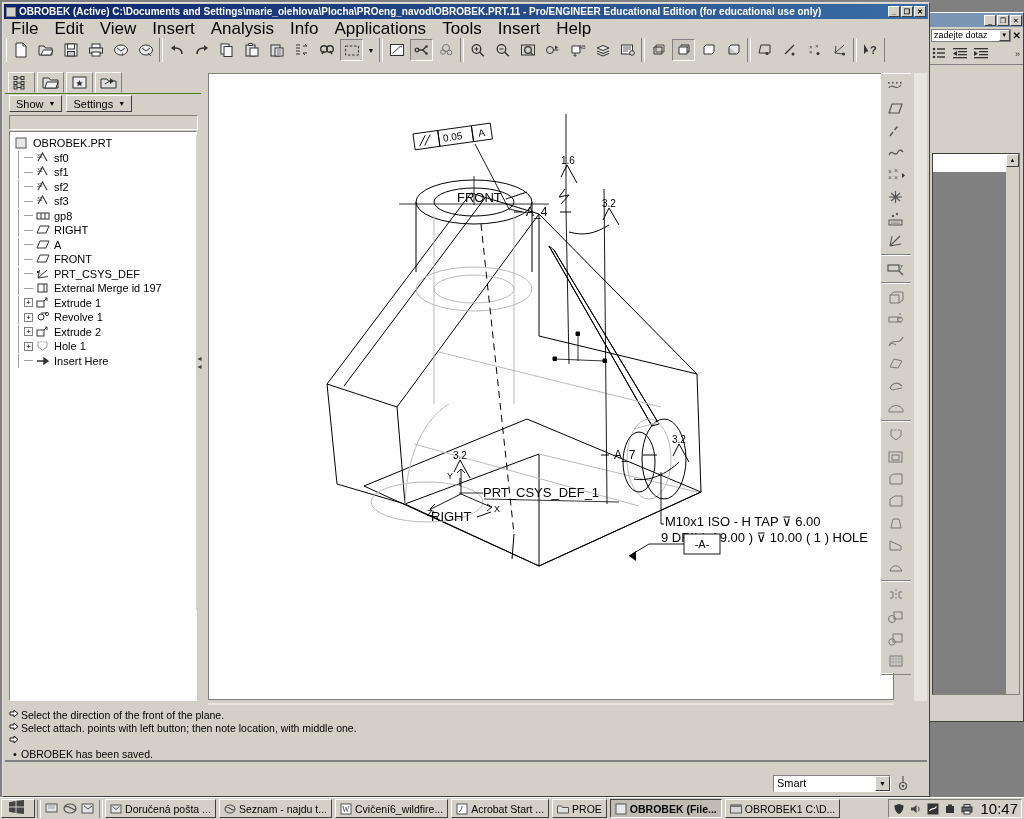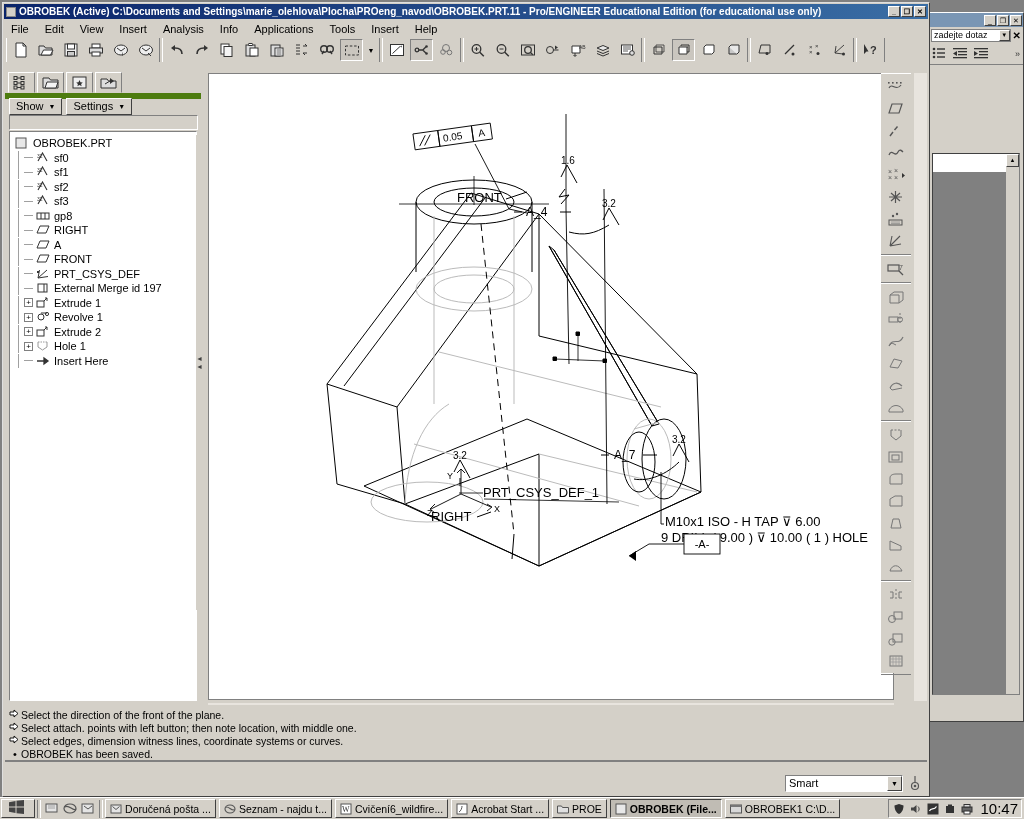--- a/index.html
+++ b/index.html
@@ -71,21 +71,21 @@
   }
   #titlebar .ticon {
     width: 10px; height: 10px; background: #d4d0c8;
     border: 1px solid #888; margin-right: 3px; flex: none;
   }
   #titlebar .ttext { flex: 1; white-space: nowrap; overflow: hidden; }
   #titlebar .tbtns { display: flex; flex: none; }
 
   #menubar {
     height: 17px; display: flex; align-items: center;
-    padding-left: 6px; gap: 12px; font-size: 11px; color: #000;
+    padding-left: 6px; gap: 12px; font-size: 17px; color: #000;
   }
   #menubar .mi { cursor: default; padding: 1px 2px; }
 
   .tbrow { height: 26px; display: flex; align-items: center; padding-left: 3px; }
   .tgrp {
     display: flex; align-items: center; height: 24px;
     border-left: 1px solid #fff; padding: 0 1px; margin-right: 2px;
     border-right: 1px solid #808080;
   }
   .tbtn {
@@ -102,21 +102,21 @@
     background: #d4d0c8;
   }
   #navtabs { height: 24px; display: flex; align-items: flex-end; padding-left: 3px; }
   .navtab {
     width: 27px; height: 21px; background: #d4d0c8;
     border: 1px solid #fff; border-right-color: #808080; border-bottom-color:#d4d0c8;
     display:flex; align-items:center; justify-content:center; margin-right: 2px;
   }
   .navtab.active { background:#d4d0c8; border-bottom-color:#d4d0c8; }
   #navbtns { height: 20px; display: flex; align-items: center; padding-left: 4px; gap: 4px;
-    border-top: 6px solid #4d7c0f; }
+    border-top: 1px solid #4d7c0f; }
   .dropbtn {
     height: 17px; background: #d4d0c8;
     border: 1px solid #fff; border-right-color: #404040; border-bottom-color: #404040;
     display: flex; align-items: center; padding: 0 6px; font-size: 11px; gap: 5px;
   }
   .dropbtn .car { font-size: 7px; }
   #treehdr {
     margin: 2px 3px 0 4px; height: 15px; background: #d4d0c8;
     border: 1px solid #808080; border-right-color:#fff; border-bottom-color:#fff;
   }
@@ -157,21 +157,21 @@
     position: absolute; left: 2px; right: 2px; bottom: 36px; top: 702px;
     background: #d4d0c8; padding: 3px 0 0 4px; overflow: hidden;
   }
   .msgline { display: flex; align-items: center; height: 13px; font-size: 10.5px; color: #000; }
   .msgicon { width: 12px; flex: none; font-size: 9px; color: #000; }
   .msgbullet { width: 12px; flex: none; text-align: center; font-size: 11px; }
   #msgsplit { position:absolute; left:2px; right:2px; bottom: 34px; height:2px; background:#808080; }
 
   
   #statusbar {
-    position: absolute; left: 2px; right: 2px; bottom: 2px; height: 22px;
+    position: absolute; left: 2px; right: 14px; bottom: 2px; height: 22px;
     background: #d4d0c8; display: flex; align-items: center;
     justify-content: flex-end; padding-right: 6px; gap: 6px;
   }
   #statusbar .selbox {
     width: 118px; height: 17px; background: #fff;
     border: 1px solid #808080; border-right-color:#fff; border-bottom-color:#fff;
     display: flex; align-items: center; font-size: 11px; padding-left: 3px;
     justify-content: space-between;
   }
   #statusbar .selarrow { width: 15px; height: 15px; background:#d4d0c8;
@@ -1094,21 +1094,20 @@
         <div class="msgline">
           <span class="msgicon"><svg width="10" height="10" viewBox="0 0 10 10">
               <path d="M1 3h4V1l4 3.5L5 8V6H1z" fill="#fff" stroke="#000" stroke-width="0.9"></path>
             </svg></span>
           <span>Select attach. points with left button; then note location, with middle one.</span>
         </div>
         <div class="msgline">
           <span class="msgicon"><svg width="10" height="10" viewBox="0 0 10 10">
               <path d="M1 3h4V1l4 3.5L5 8V6H1z" fill="#fff" stroke="#000" stroke-width="0.9"></path>
             </svg></span>
-          <span>Select edges, dimension witness lines, coordinate systems or curves.</span>
         </div>
         <div class="msgline">
           <span class="msgbullet">•</span>
           <span>OBROBEK has been saved.</span>
         </div>
       </div>
     <div id="msgsplit"></div>
 
     <div id="statusbar">
       <div class="selbox">

